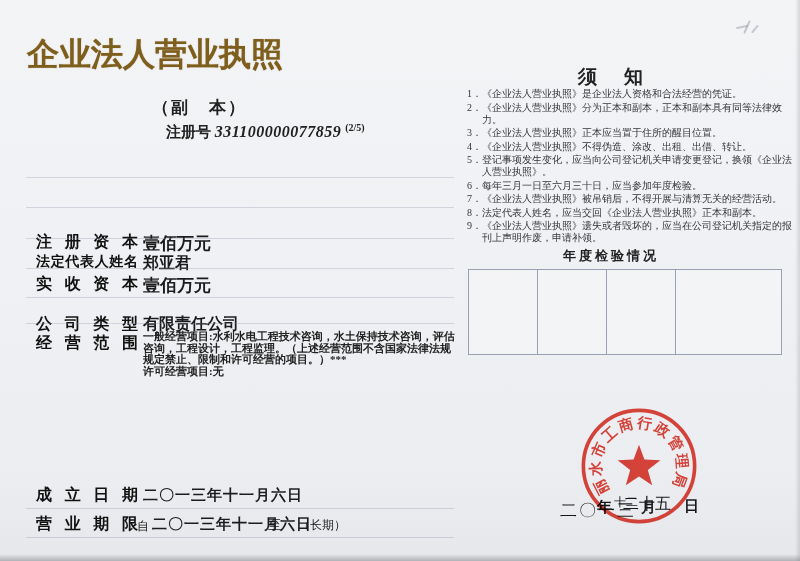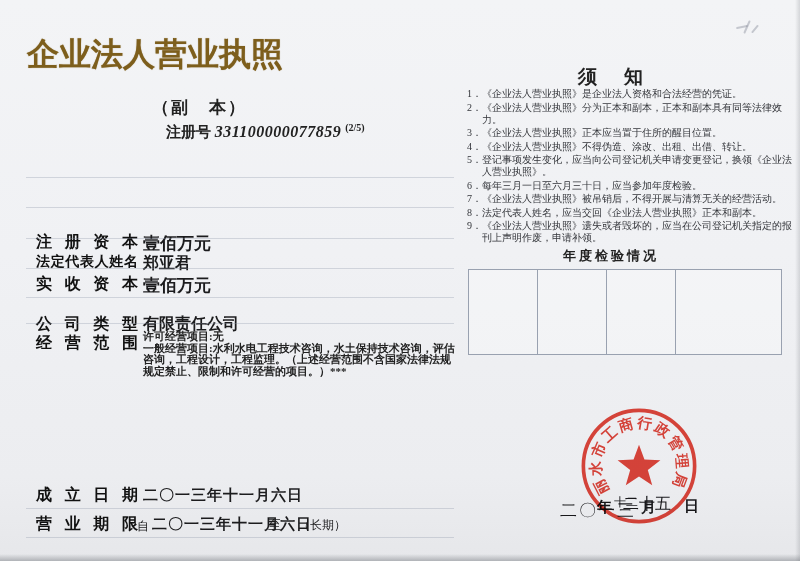--- a/index.html
+++ b/index.html
@@ -117,22 +117,22 @@
     <span class="flabel">实收资本</span>
     <span class="fval v-cap">壹佰万元</span>
   </div>
   <div class="frow" style="top:314px;">
     <span class="flabel">公司类型</span>
     <span class="fval v-type">有限责任公司</span>
   </div>
   <div class="frow" style="top:321px;margin-top:12px;">
     <span class="flabel">经营范围</span>
     <span class="scopeblock">
+      <span style="display:block;">一般经营项目:水利水电工程技术咨询，水土保持技术咨询，评估咨询，工程设计，工程监理。（上述经营范围不含国家法律法规规定禁止、限制和许可经营的项目。）***</span>
       <span style="display:block;">许可经营项目:无</span>
-      <span style="display:block;">一般经营项目:水利水电工程技术咨询，水土保持技术咨询，评估咨询，工程设计，工程监理。（上述经营范围不含国家法律法规规定禁止、限制和许可经营的项目。）***</span>
     </span>
   </div>
 
   <div class="rule" style="top:177px;"></div>
   <div class="rule" style="top:207px;"></div>
   <div class="rule" style="top:238px;"></div>
   <div class="rule" style="top:268px;"></div>
   <div class="rule" style="top:297px;"></div>
   <div class="rule" style="top:323px;"></div>
   <div class="rule" style="top:508px;"></div>

